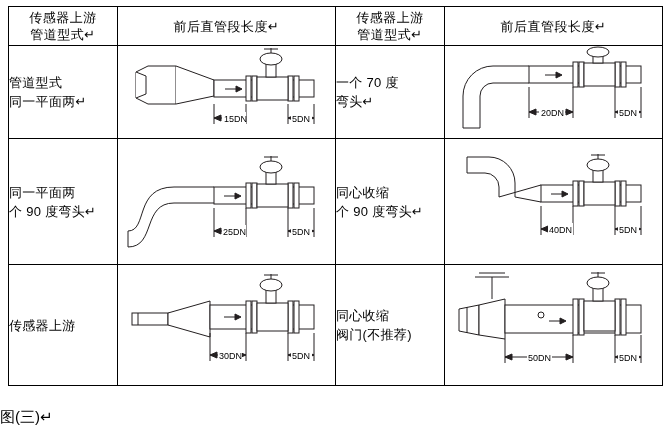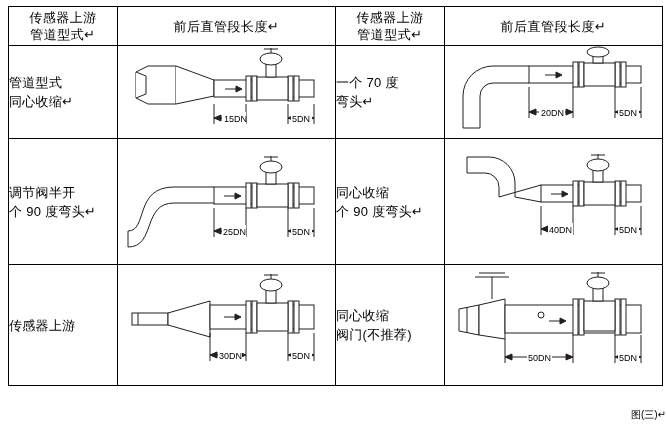--- a/index.html
+++ b/index.html
@@ -41,22 +41,22 @@
     letter-spacing:.3px;
   }
   .figcell{height:92px;position:relative;}
   .figwrap{position:relative;width:100%;height:100%;}
   svg{display:block;}
 
   .caption{
     position:absolute;
     left:0;right:0;
     top:408px;
-    text-align:right;
-    font-size:10px;
+    text-align:left;
+    font-size:15px;
   }
 </style>
 </head>
 <body>
 
 <div id="root">
 
   <table class="spec">
     <tbody>
         <tr>
@@ -72,21 +72,21 @@
         <span class="l2">管道型式↵</span>
       </td>
       <td class="c-fig hdr">
         <span>前后直管段长度↵</span>
       </td>
     </tr>
 
     <tr>
       <td class="c-label lbl">
         <div>管道型式</div>
-        <div>同心收缩↵</div>
+        <div>同一平面两↵</div>
       </td>
       <td class="c-fig figcell">
         <div class="figwrap">
           <svg width="217" height="92" viewBox="0 0 217 92">
             <g fill="none" stroke="#231f20" stroke-width="1">
 
               <path d="M18 26 L18 52 L30 58 L58 58 L58 20 L30 20 Z" fill="#fff"></path>
               <path d="M18 26 L28 30 L28 48 L18 52" fill="#fff"></path>
 
               <path d="M58 20 L96 34 L96 50 L58 58" fill="#fff"></path>
@@ -171,21 +171,21 @@
             <rect x="173" y="60" width="21" height="12" fill="#fff"></rect>
             <text x="96" y="70" font-size="9" font-family="Liberation Sans, sans-serif" fill="#000">20DN</text>
             <text x="174" y="70" font-size="9" font-family="Liberation Sans, sans-serif" fill="#000">5DN</text>
           </svg>
         </div>
       </td>
     </tr>
 
     <tr>
       <td class="c-label lbl">
-        <div>调节阀半开</div>
+        <div>同一平面两</div>
         <div>个 90 度弯头↵</div>
       </td>
       <td class="c-fig figcell">
         <div class="figwrap">
           <svg width="217" height="125" viewBox="0 0 217 125">
             <g fill="none" stroke="#231f20" stroke-width="1">
 
               <path d="M10 108 C38 108 24 64 56 64 L96 64"></path>
               <path d="M10 92 C30 92 16 48 56 48 L96 48"></path>
               <line x1="10" y1="92" x2="10" y2="108"></line>

